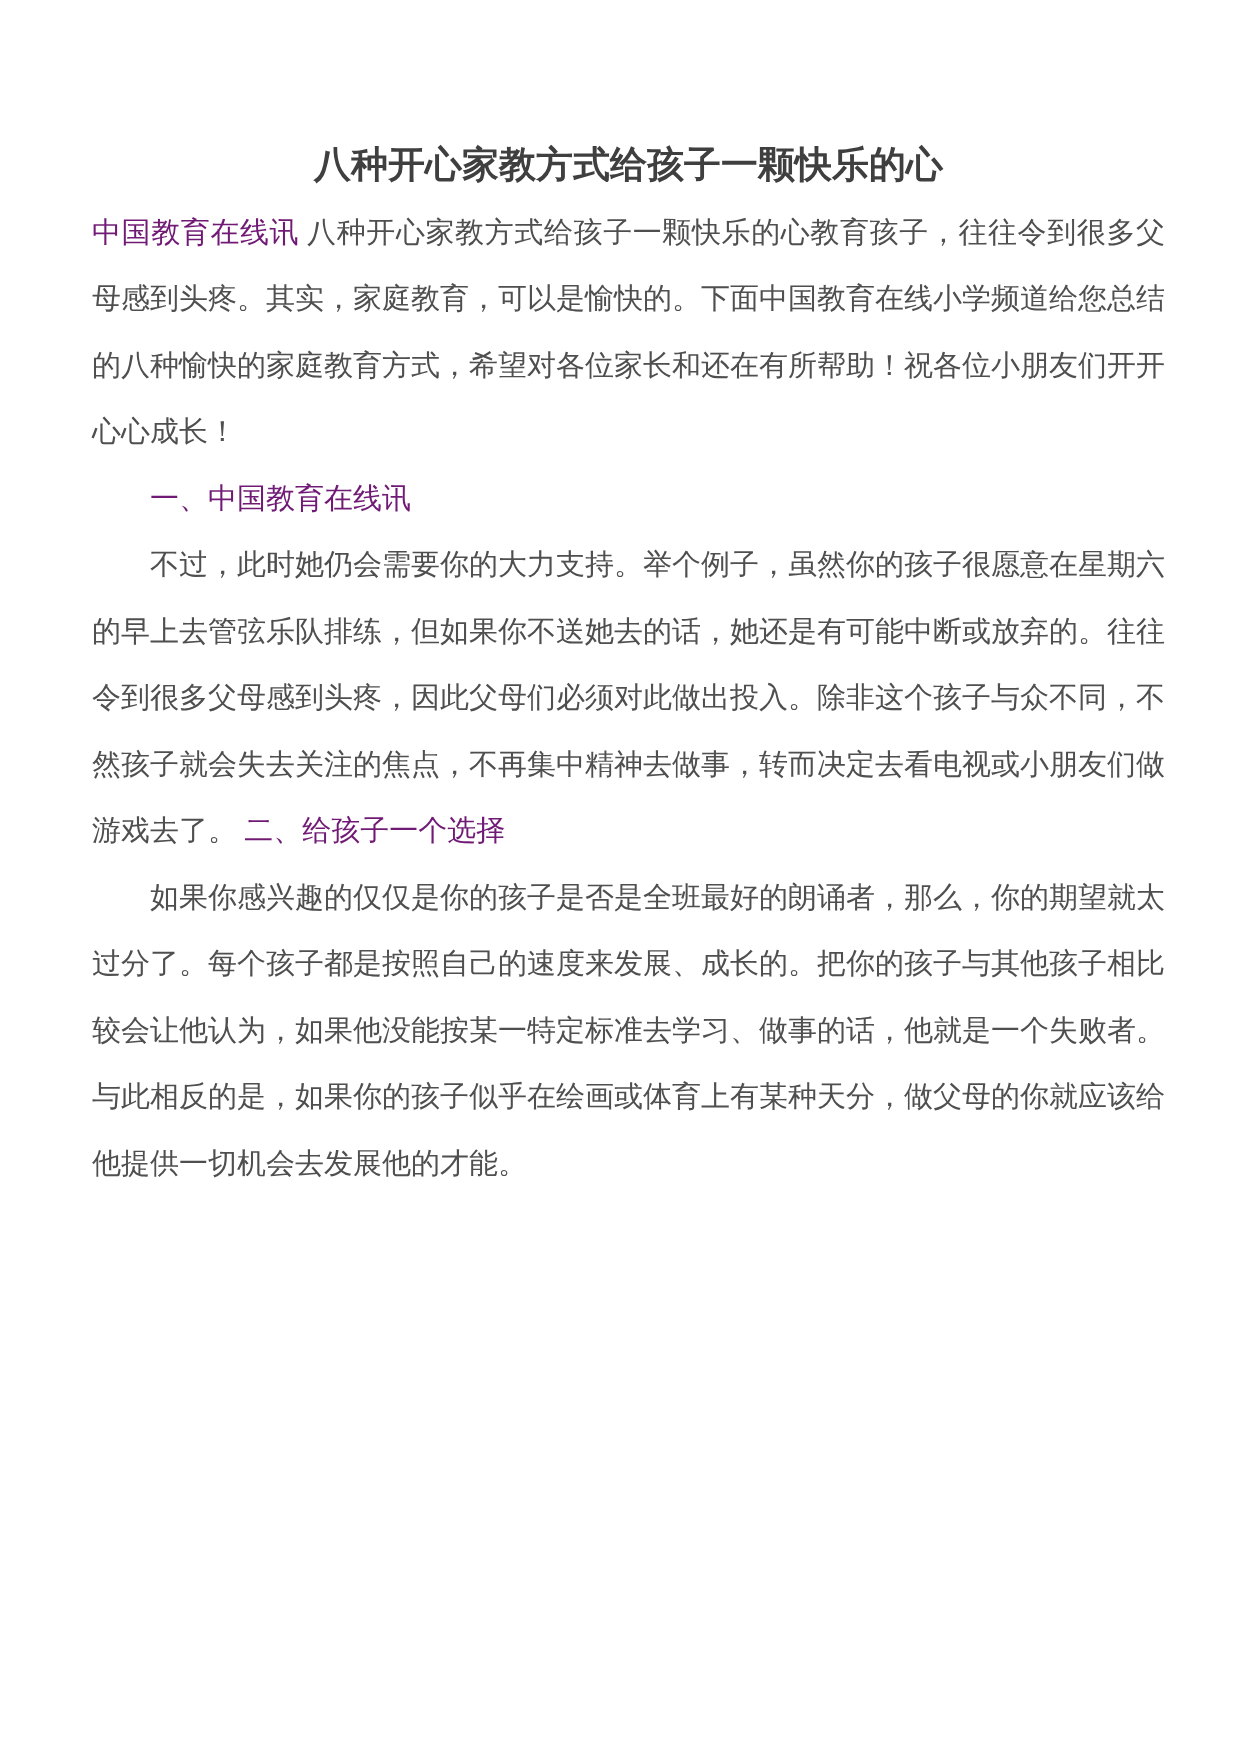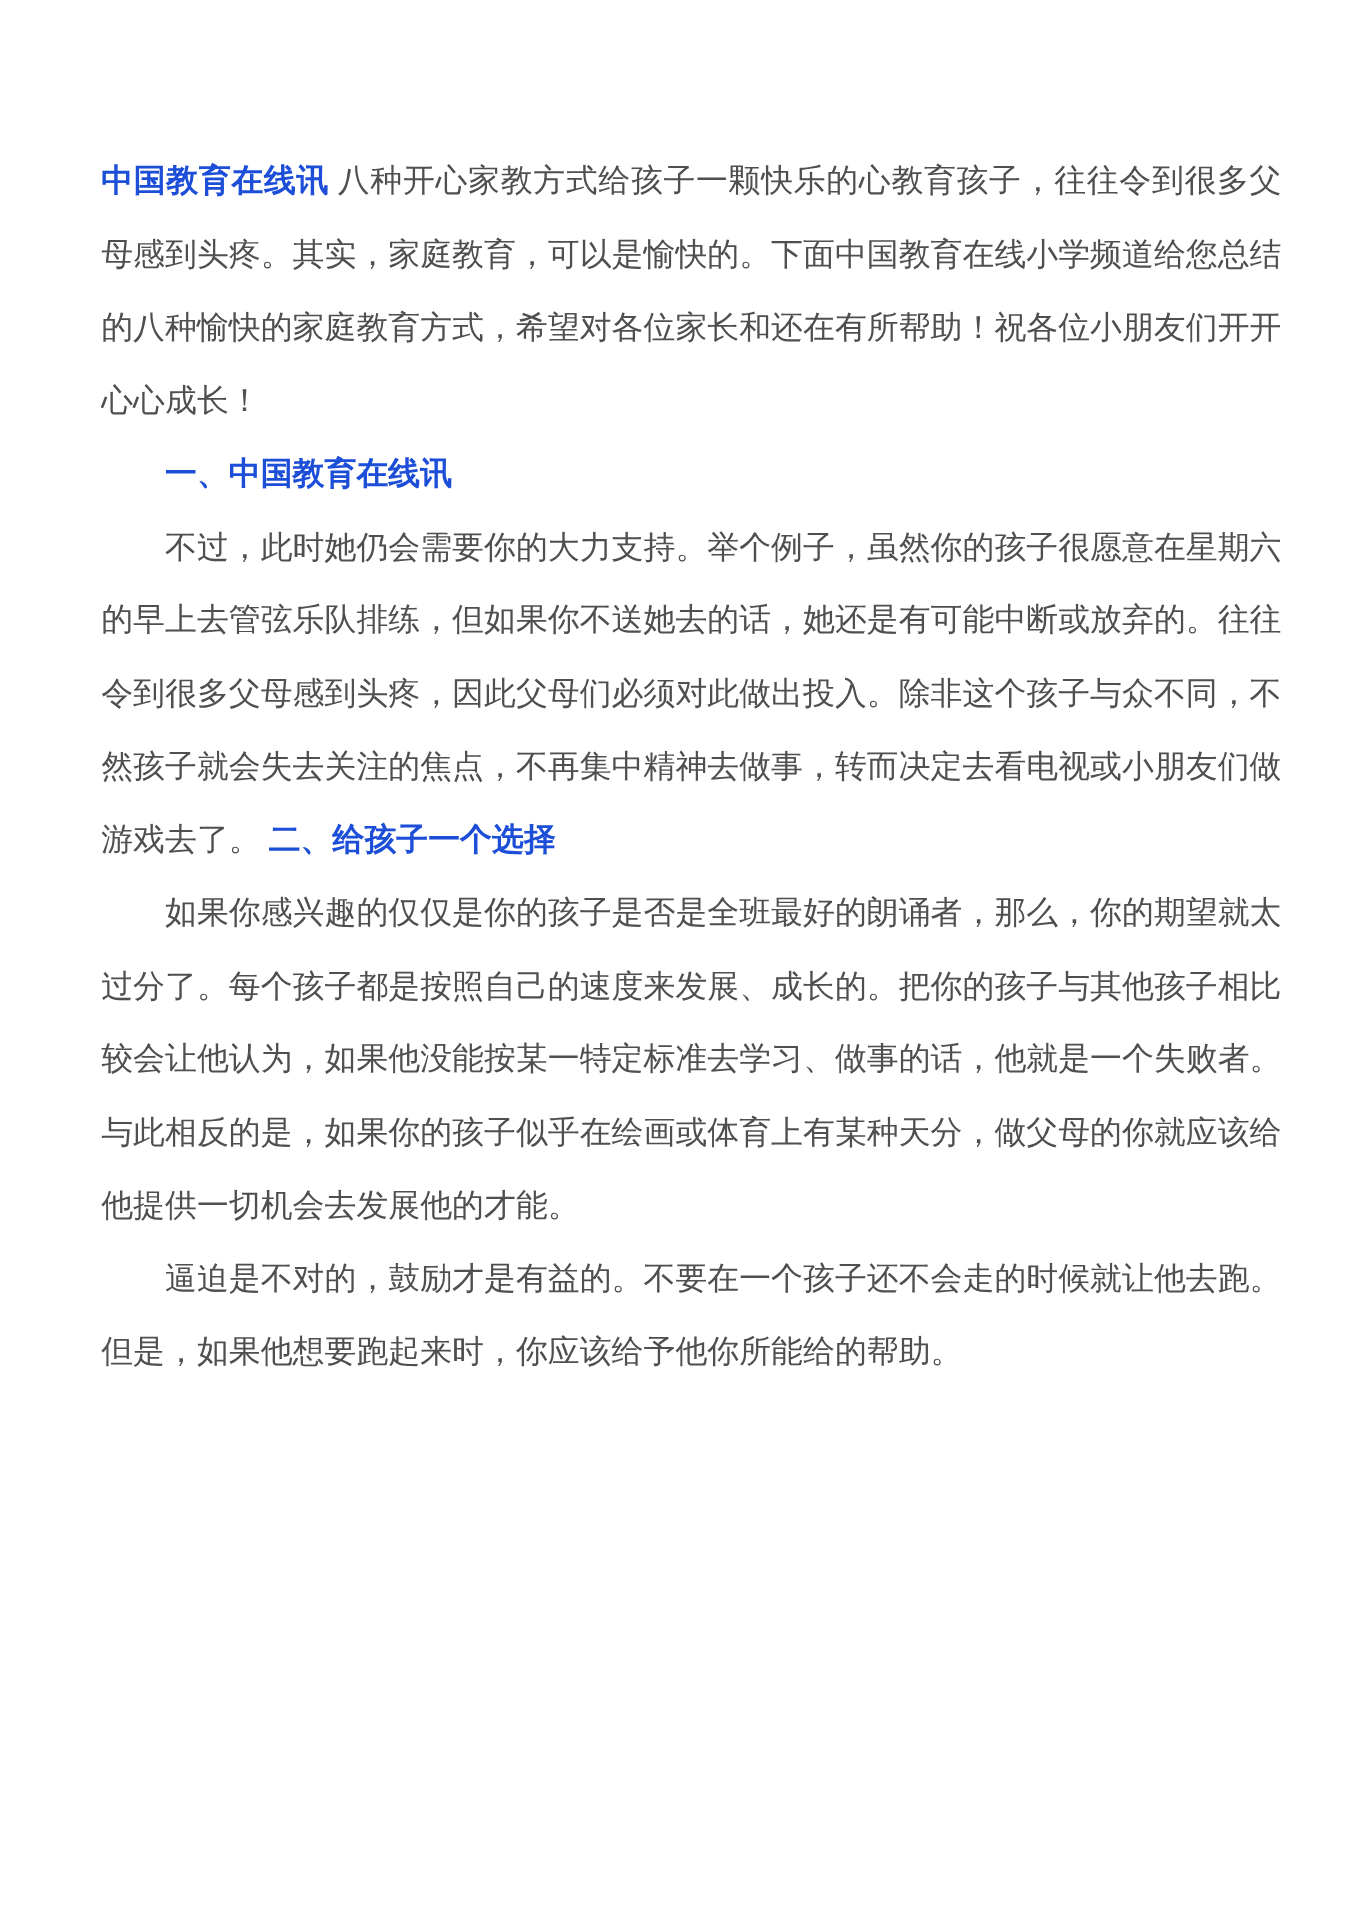--- a/index.html
+++ b/index.html
@@ -33,31 +33,31 @@
   }
   p.block {
     margin: 0;
     padding: 0;
     text-align: justify;
   }
   p.block.indent {
     text-indent: 2em;
   }
   .seg-bold {
-    font-weight: bold;
-    color: #1d4ed8;
+    font-weight: normal;
+    color: #701a75;
   }
   .seg-regular {
     font-weight: normal;
   }
 </style>
 </head>
 <body>
 
 <div class="page">
+  <h1 class="doc-title">八种开心家教方式给孩子一颗快乐的心</h1>
   <div>
       <p class="block"><span class="seg-bold">中国教育在线讯 </span><span class="seg-regular">八种开心家教方式给孩子一颗快乐的心教育孩子，往往令到很多父母感到头疼。其实，家庭教育，可以是愉快的。下面中国教育在线小学频道给您总结的八种愉快的家庭教育方式，希望对各位家长和还在有所帮助！祝各位小朋友们开开心心成长！</span></p>
       <p class="block indent"><span class="seg-bold">一、中国教育在线讯</span></p>
       <p class="block indent"><span class="seg-regular">不过，此时她仍会需要你的大力支持。举个例子，虽然你的孩子很愿意在星期六的早上去管弦乐队排练，但如果你不送她去的话，她还是有可能中断或放弃的。往往令到很多父母感到头疼，因此父母们必须对此做出投入。除非这个孩子与众不同，不然孩子就会失去关注的焦点，不再集中精神去做事，转而决定去看电视或小朋友们做游戏去了。 </span><span class="seg-bold">二、给孩子一个选择</span></p>
       <p class="block indent"><span class="seg-regular">如果你感兴趣的仅仅是你的孩子是否是全班最好的朗诵者，那么，你的期望就太过分了。每个孩子都是按照自己的速度来发展、成长的。把你的孩子与其他孩子相比较会让他认为，如果他没能按某一特定标准去学习、做事的话，他就是一个失败者。与此相反的是，如果你的孩子似乎在绘画或体育上有某种天分，做父母的你就应该给他提供一切机会去发展他的才能。</span></p>
-      <p class="block indent"><span class="seg-regular">逼迫是不对的，鼓励才是有益的。不要在一个孩子还不会走的时候就让他去跑。但是，如果他想要跑起来时，你应该给予他你所能给的帮助。</span></p>
     </div>
 </div>
 
 </body></html>

